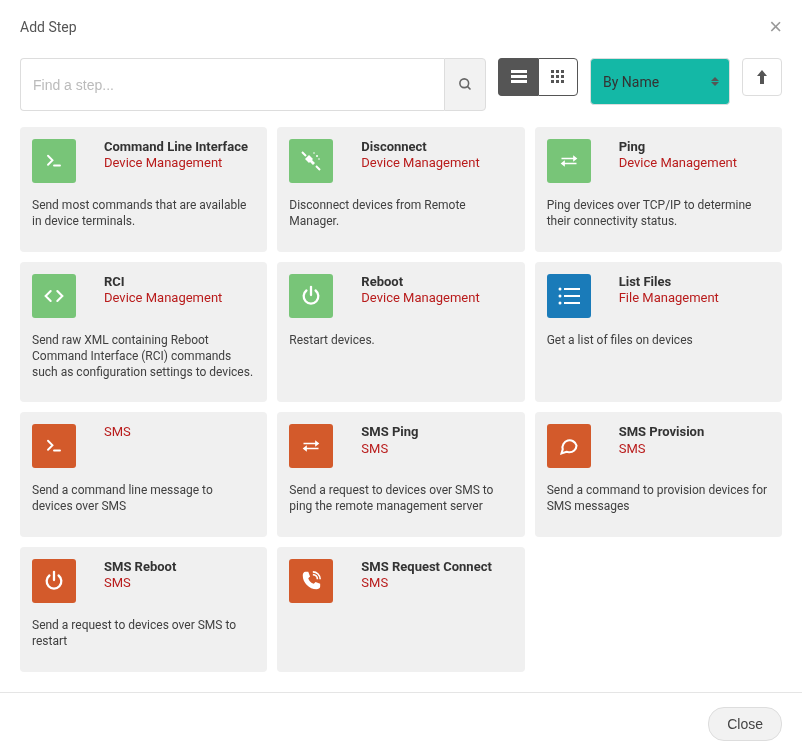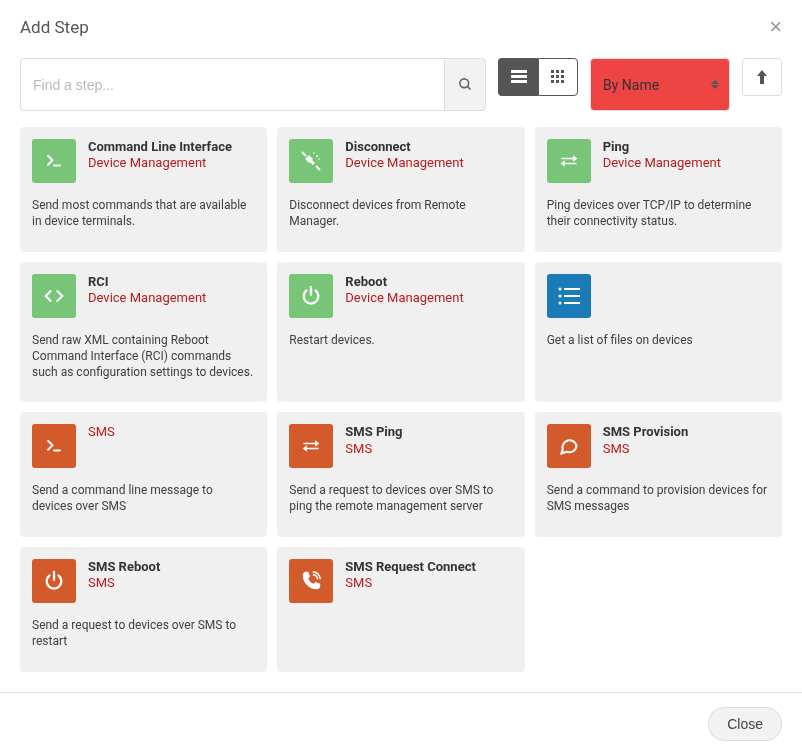--- a/index.html
+++ b/index.html
@@ -1,38 +1,38 @@
 <!DOCTYPE html>
 <html><head>
 <meta charset="utf-8">
 <style>
 * { box-sizing: border-box; margin: 0; padding: 0; }
 body { font-family: -apple-system, BlinkMacSystemFont, "Segoe UI", Roboto, "Helvetica Neue", Arial, sans-serif; font-size: 14px; color: #333; background: #fff; width: 802px; height: 755px; overflow: hidden; }
 .modal { display: flex; flex-direction: column; height: 100%; }
 .modal-header { display: flex; align-items: center; justify-content: space-between; padding: 16px 20px; }
-.modal-title { font-size: 17px; font-weight: 400; color: #555; text-align: center; }
+.modal-title { font-size: 14px; font-weight: 400; color: #555; text-align: center; }
 .close-btn { background: none; border: none; font-size: 22px; color: #999; cursor: pointer; line-height: 1; }
 .toolbar { display: flex; gap: 12px; padding: 4px 20px 16px 20px; align-items: stretch; }
 .search-wrap { display: flex; flex: 1; }
 .search-input { flex: 1; border: 1px solid #ddd; border-right: none; border-radius: 4px 0 0 4px; padding: 8px 12px; font-size: 14px; outline: none; height: 53px; }
 .search-input::placeholder { color: #bbb; }
 .search-btn { width: 42px; border: 1px solid #ddd; background: #f2f2f2; border-radius: 0 4px 4px 0; cursor: pointer; display: flex; align-items: center; justify-content: center; }
 .view-toggle { display: flex; }
 .view-btn { width: 40px; height: 38px; border: 1px solid #555; background: #fff; cursor: pointer; display: flex; align-items: center; justify-content: center; }
 .view-btn.active { background: #555; color: #fff; }
 .view-btn:first-child { border-radius: 4px 0 0 4px; border-right: none; }
 .view-btn:last-child { border-radius: 0 4px 4px 0; }
-.sort-select { position: relative; border: 1px solid #ddd; border-radius: 4px; height: 53px; display: flex; align-items: center; padding: 0 30px 0 12px; min-width: 140px; cursor: pointer; background: #ef4444; }
+.sort-select { position: relative; border: 1px solid #ddd; border-radius: 4px; height: 47px; display: flex; align-items: center; padding: 0 30px 0 12px; min-width: 140px; cursor: pointer; background: #14b8a6; }
 .sort-caret { position: absolute; right: 10px; display: flex; flex-direction: column; gap: 1px; }
 .sort-caret::before { content: ""; border-left: 4px solid transparent; border-right: 4px solid transparent; border-bottom: 4px solid #555; }
 .sort-caret::after { content: ""; border-left: 4px solid transparent; border-right: 4px solid transparent; border-top: 4px solid #555; }
 .sort-dir-btn { width: 40px; height: 38px; border: 1px solid #ddd; background: #fff; border-radius: 4px; cursor: pointer; display: flex; align-items: center; justify-content: center; }
 .grid { display: grid; grid-template-columns: repeat(3, 1fr); gap: 10px; padding: 0 20px 20px 20px; overflow-y: auto; flex: 1; }
 .card { background: #f0f0f0; border-radius: 4px; padding: 12px; cursor: pointer; min-height: 115px; }
-.card-head { display: flex; gap: 12px; margin-bottom: 14px; align-items: flex-start; }
+.card-head { display: flex; gap: 28px; margin-bottom: 14px; align-items: flex-start; }
 .card-icon { width: 44px; height: 44px; border-radius: 3px; flex-shrink: 0; display: flex; align-items: center; justify-content: center; color: #fff; }
 .card-icon.green { background: #78c578; }
 .card-icon.blue { background: #1a7bb9; }
 .card-icon.orange { background: #d35a2b; }
 .card-titles { display: flex; flex-direction: column; justify-content: center; }
 .card-title { font-weight: 700; font-size: 13px; line-height: 1.25; color: #333; }
 .card-sub { font-size: 13px; color: #b91c1c; line-height: 1.25; }
 .card-desc { font-size: 12px; color: #404040; line-height: 1.35; }
 .modal-footer { border-top: 1px solid #e5e5e5; padding: 14px 20px; display: flex; justify-content: flex-end; }
 .close-footer-btn { background: #f2f2f2; border: 1px solid #ddd; border-radius: 16px; padding: 8px 18px; font-size: 14px; color: #444; cursor: pointer; }
@@ -181,20 +181,24 @@
           <div class="card-icon blue">
             <svg width="22" height="18" viewBox="0 0 22 18" fill="#fff">
               <circle cx="2" cy="2" r="1.5"></circle>
               <rect x="6" y="1" width="16" height="2"></rect>
               <circle cx="2" cy="9" r="1.5"></circle>
               <rect x="6" y="8" width="16" height="2"></rect>
               <circle cx="2" cy="16" r="1.5"></circle>
               <rect x="6" y="15" width="16" height="2"></rect>
             </svg>
           </div>
+          <div class="card-titles">
+            <div class="card-title">List Files</div>
+            <div class="card-sub">File Management</div>
+          </div>
         </div>
         <div class="card-desc">Get a list of files on devices</div>
       </div>
       <div class="card">
         <div class="card-head">
           <div class="card-icon orange">
             <svg width="22" height="18" viewBox="0 0 24 24" fill="none" stroke="#fff" stroke-width="2.5" stroke-linecap="round">
               <polyline points="4,5 10,11 4,17"></polyline>
               <line x1="12" y1="18" x2="20" y2="18"></line>
             </svg>

